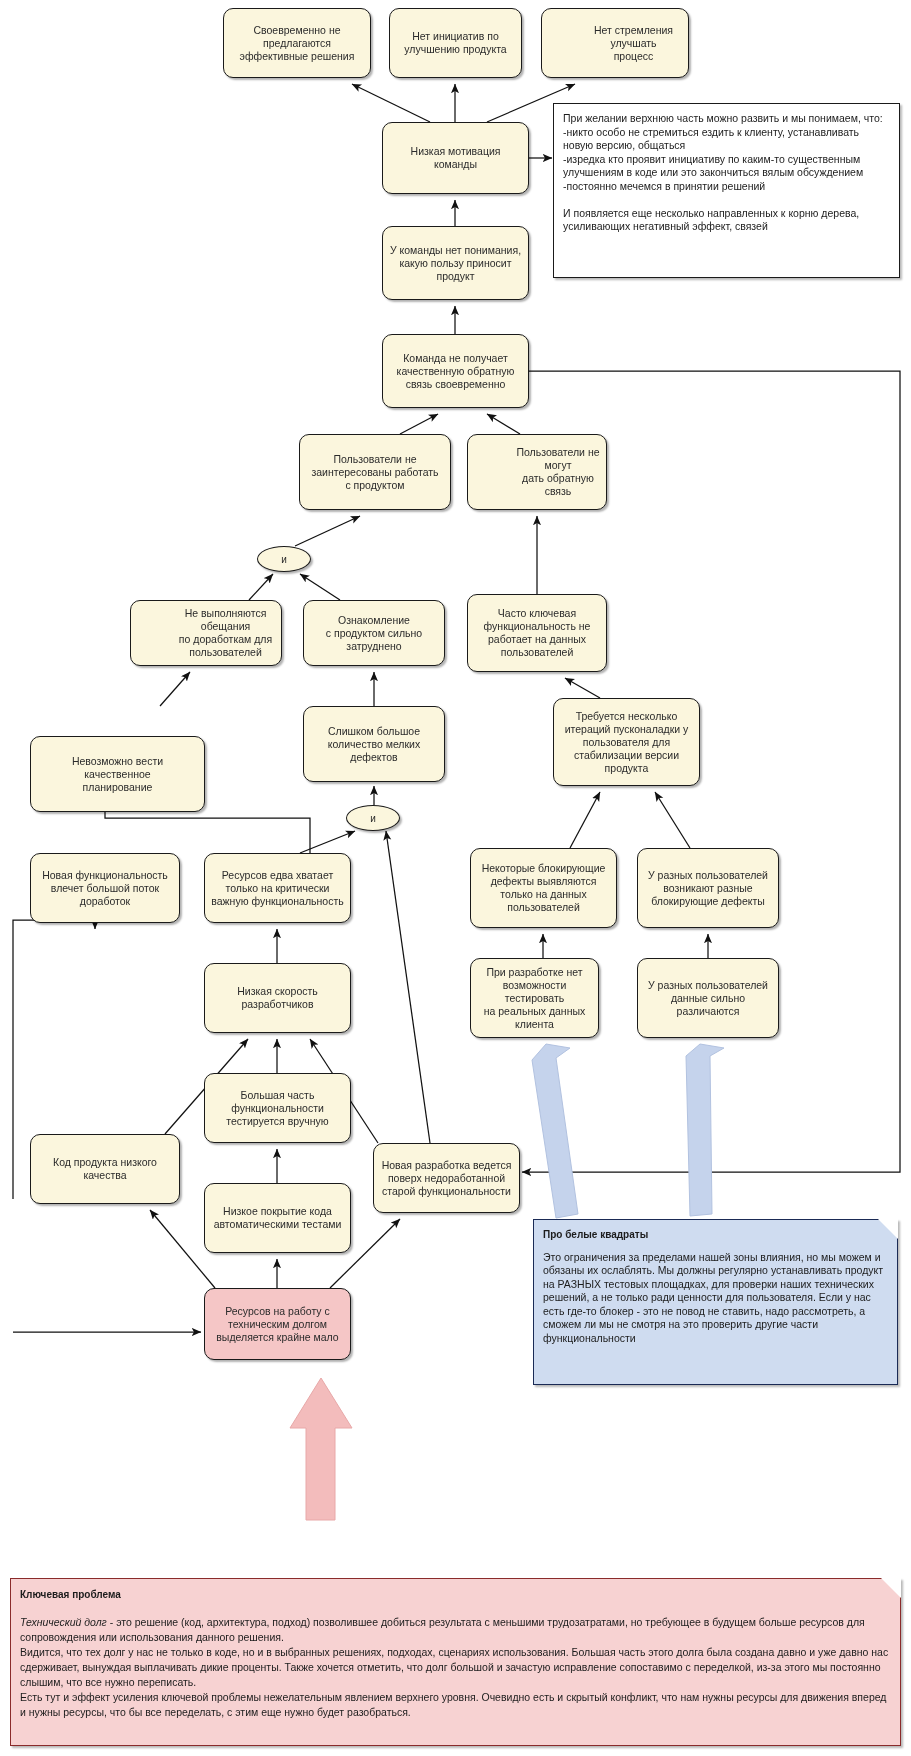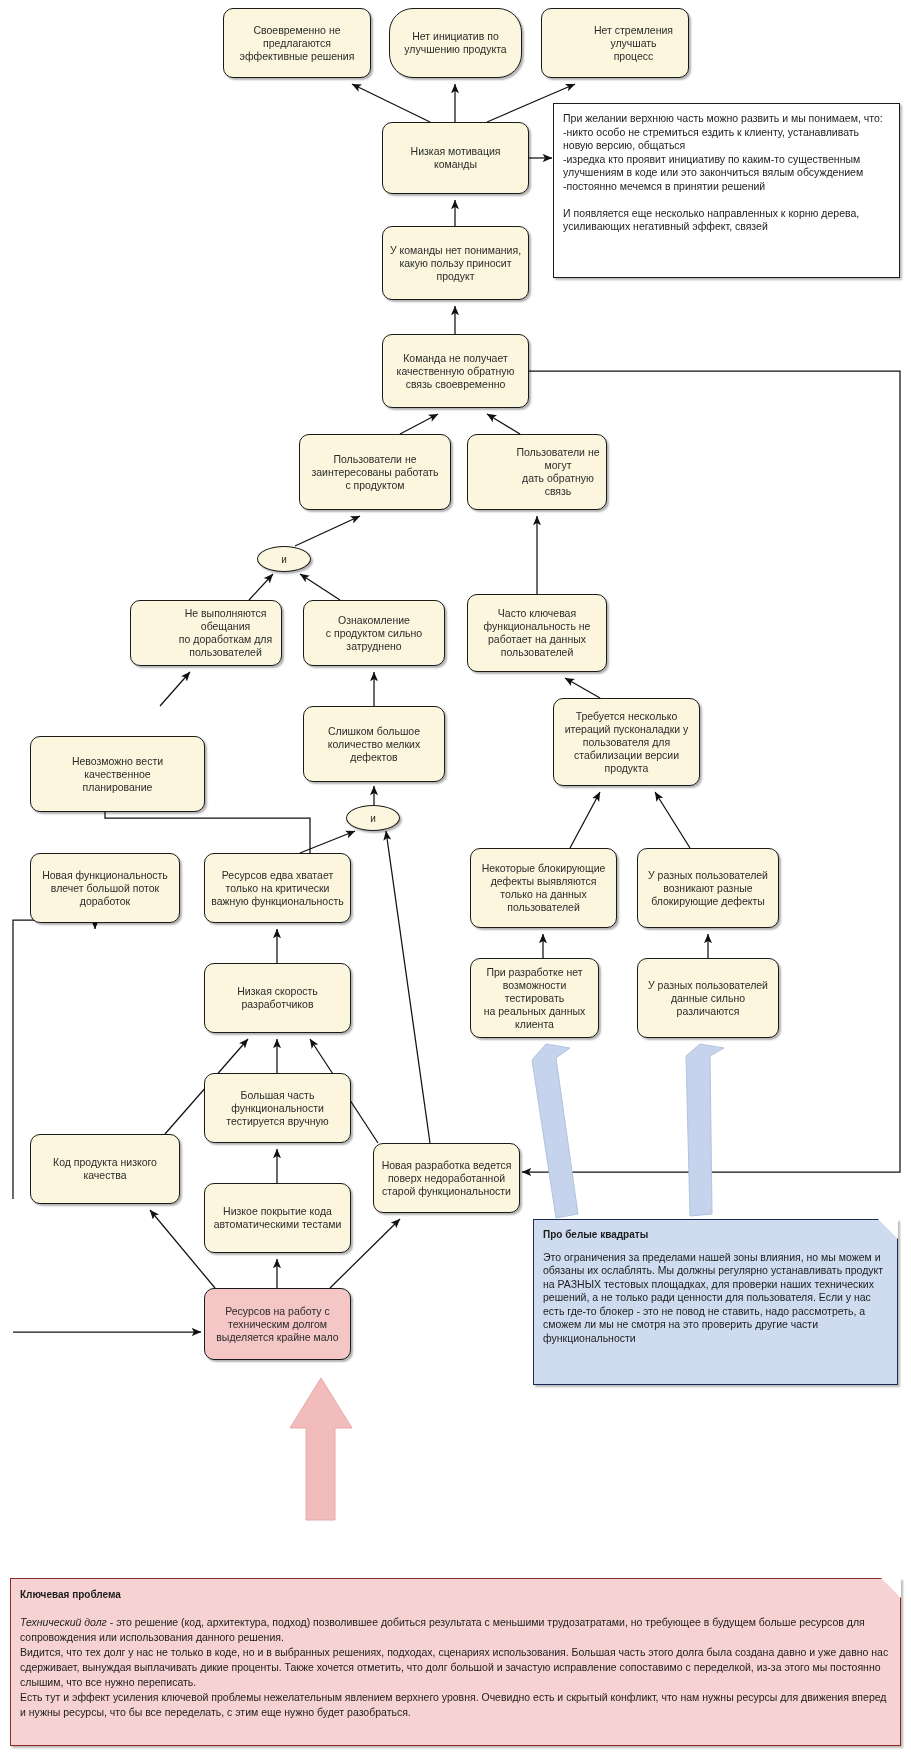--- a/index.html
+++ b/index.html
@@ -119,21 +119,21 @@
 
     <g fill="#c5d3ec" stroke="#b2c2e0" stroke-width="1">
       <path d="M546,1044 L532,1060 L556,1218 L578,1214 L556,1058 L570,1048 Z"></path>
       <path d="M700,1044 L686,1056 L690,1216 L712,1214 L710,1056 L724,1048 Z"></path>
     </g>
   </svg>
 
 <div class="node" style="left: 223px; top: 8px; width: 148px; height: 70px;">Своевременно не
 предлагаются
 эффективные решения</div>
-    <div class="node" style="left: 389px; top: 8px; width: 133px; height: 70px; border-radius: 24px;">Нет инициатив по
+    <div class="node" style="left: 389px; top: 8px; width: 133px; height: 70px;">Нет инициатив по
 улучшению продукта</div>
     <div class="node" style="left: 541px; top: 8px; width: 148px; height: 70px; padding-left: 43px;">Нет стремления улучшать
 процесс</div>
     <div class="node" style="left: 382px; top: 122px; width: 147px; height: 72px;">Низкая мотивация команды</div>
     <div class="node" style="left: 382px; top: 226px; width: 147px; height: 74px;">У команды нет понимания,
 какую пользу приносит
 продукт</div>
     <div class="node" style="left: 382px; top: 334px; width: 147px; height: 74px; text-align: center;">Команда не получает
 качественную обратную
 связь своевременно</div>

